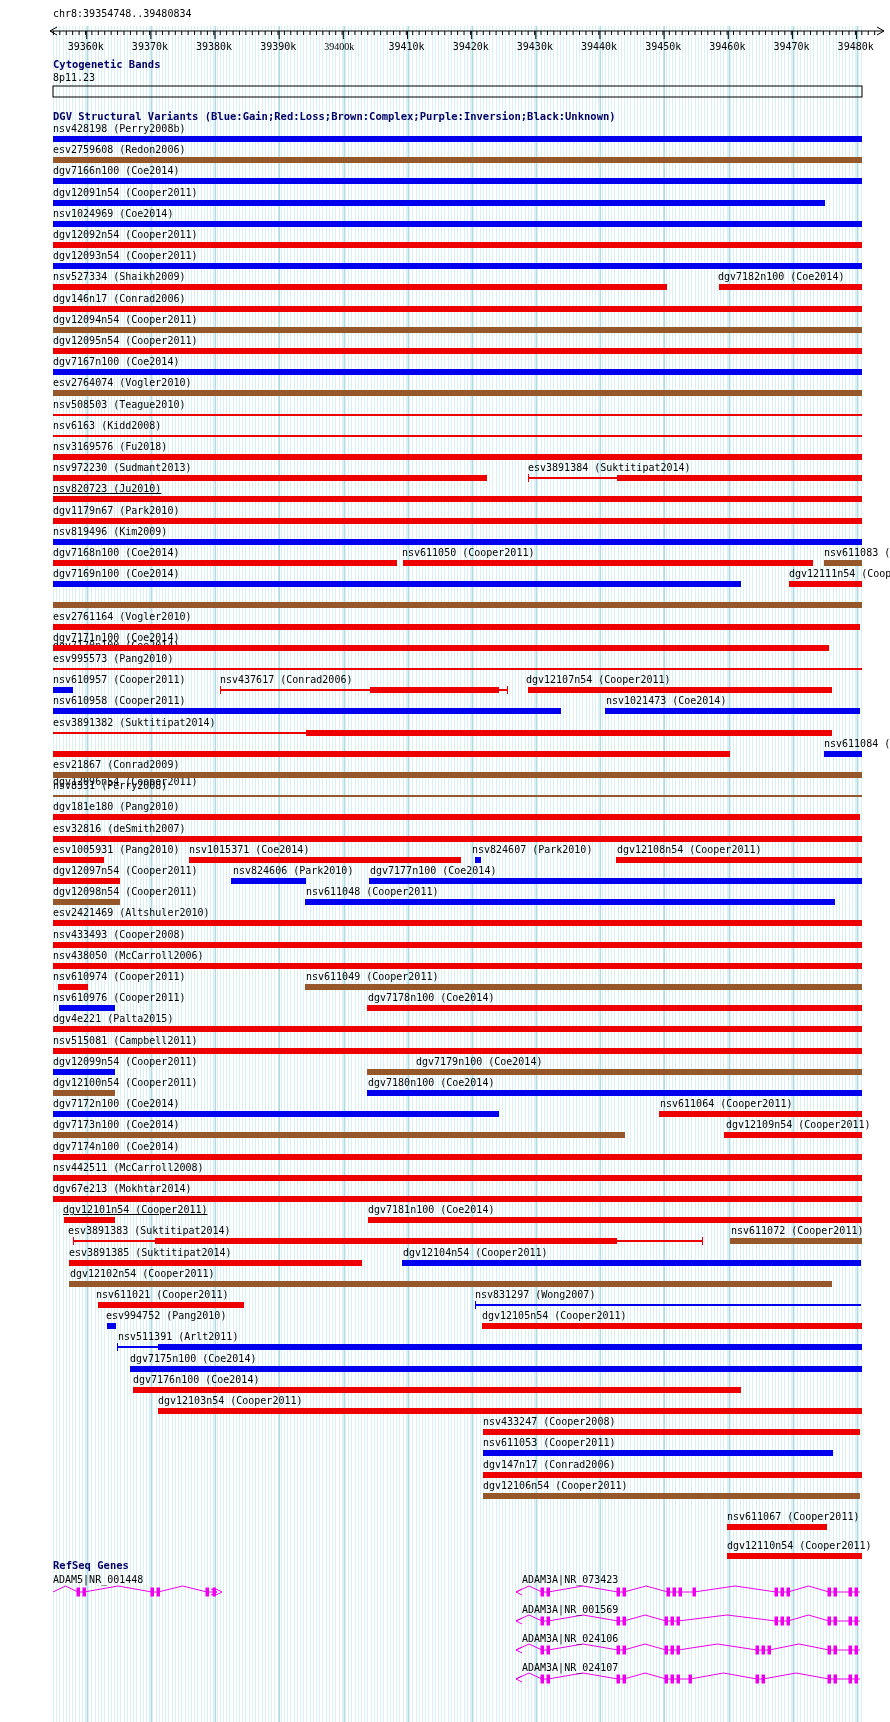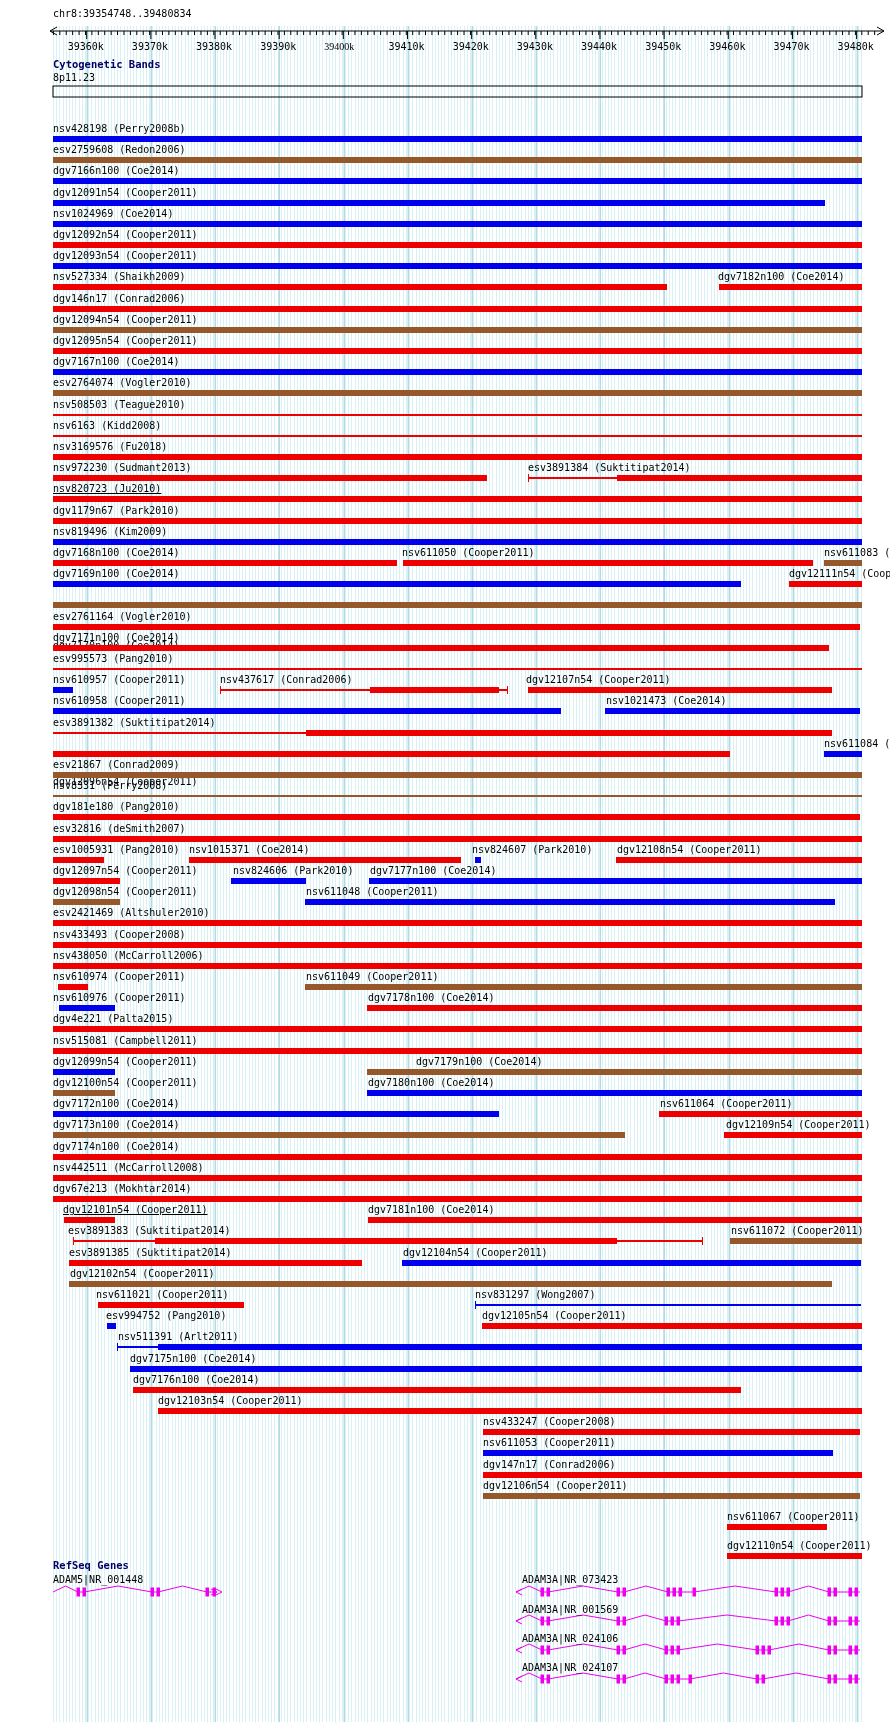--- a/index.html
+++ b/index.html
@@ -191,20 +191,21 @@
       <div class="lbl" style="left: 773.46px; top: 41px;">39470k</div>
       <div class="lbl" style="left: 837.62px; top: 41px;">39480k</div>
     </div>
 
 <div class="hdr" style="left:53px;top:58px;">Cytogenetic Bands</div>
 <div class="lbl" style="left:53px;top:72px;">8p11.23</div>
 <svg id="band-svg" width="890" height="30" style="top:80px">
       <rect x="53" y="6" width="809" height="11" fill="none" stroke="#000" stroke-width="1"></rect>
     </svg>
 
+<div class="hdr" style="left:53px;top:110px;">DGV Structural Variants (Blue:Gain;Red:Loss;Brown:Complex;Purple:Inversion;Black:Unknown)</div>
 <div id="rows">
       <div class="lbl" style="left: 53px; top: 123px;">nsv428198 (Perry2008b)</div>
       <div class="bar" style="left: 53px; background: rgb(0, 0, 238); top: 136px; width: 809px;"></div>
       <div class="lbl" style="left: 53px; top: 144.2px;">esv2759608 (Redon2006)</div>
       <div class="bar" style="left: 53px; background: rgb(150, 87, 43); top: 157.2px; width: 809px;"></div>
       <div class="lbl" style="left: 53px; top: 165.4px;">dgv7166n100 (Coe2014)</div>
       <div class="bar" style="left: 53px; background: rgb(0, 0, 238); top: 178.4px; width: 809px;"></div>
       <div class="lbl" style="left: 53px; top: 186.6px;">dgv12091n54 (Cooper2011)</div>
       <div class="bar" style="left: 53px; background: rgb(0, 0, 238); top: 199.6px; width: 772px;"></div>
       <div class="lbl" style="left: 53px; top: 207.8px;">nsv1024969 (Coe2014)</div>

